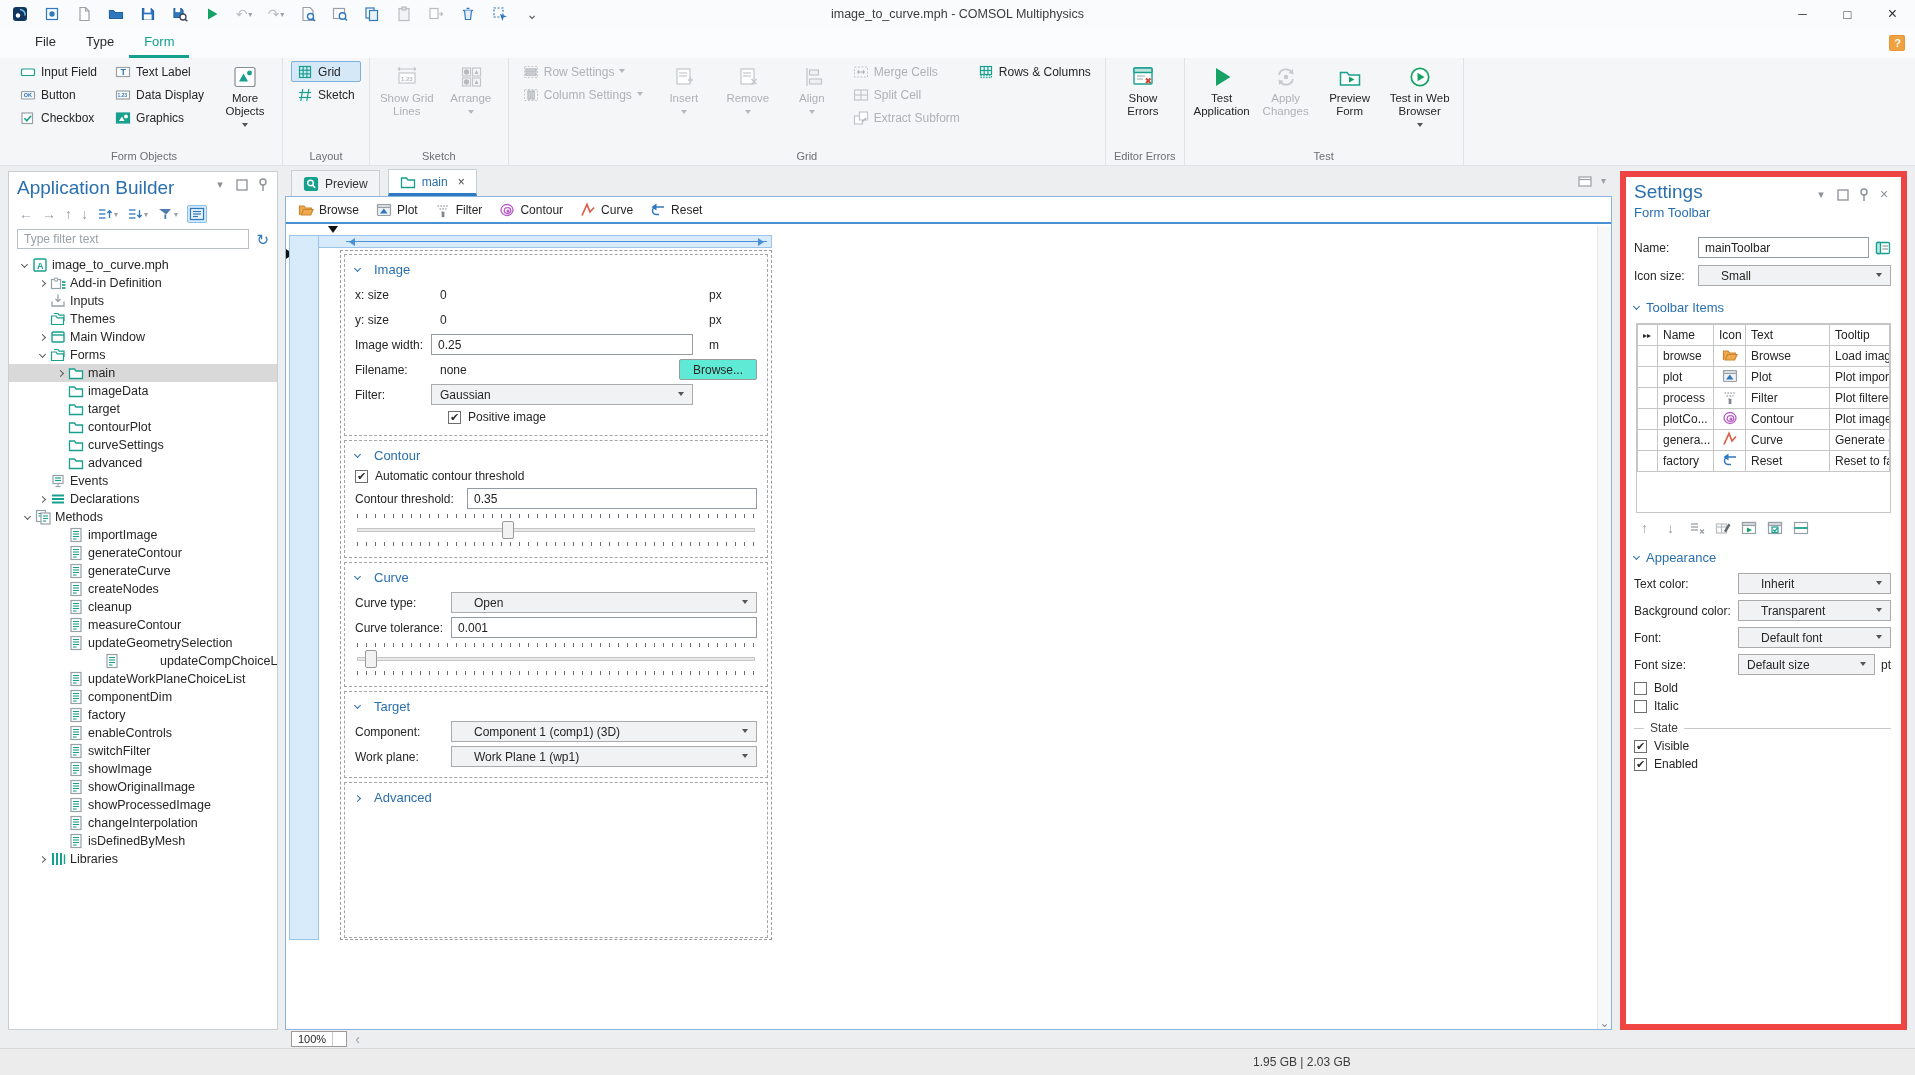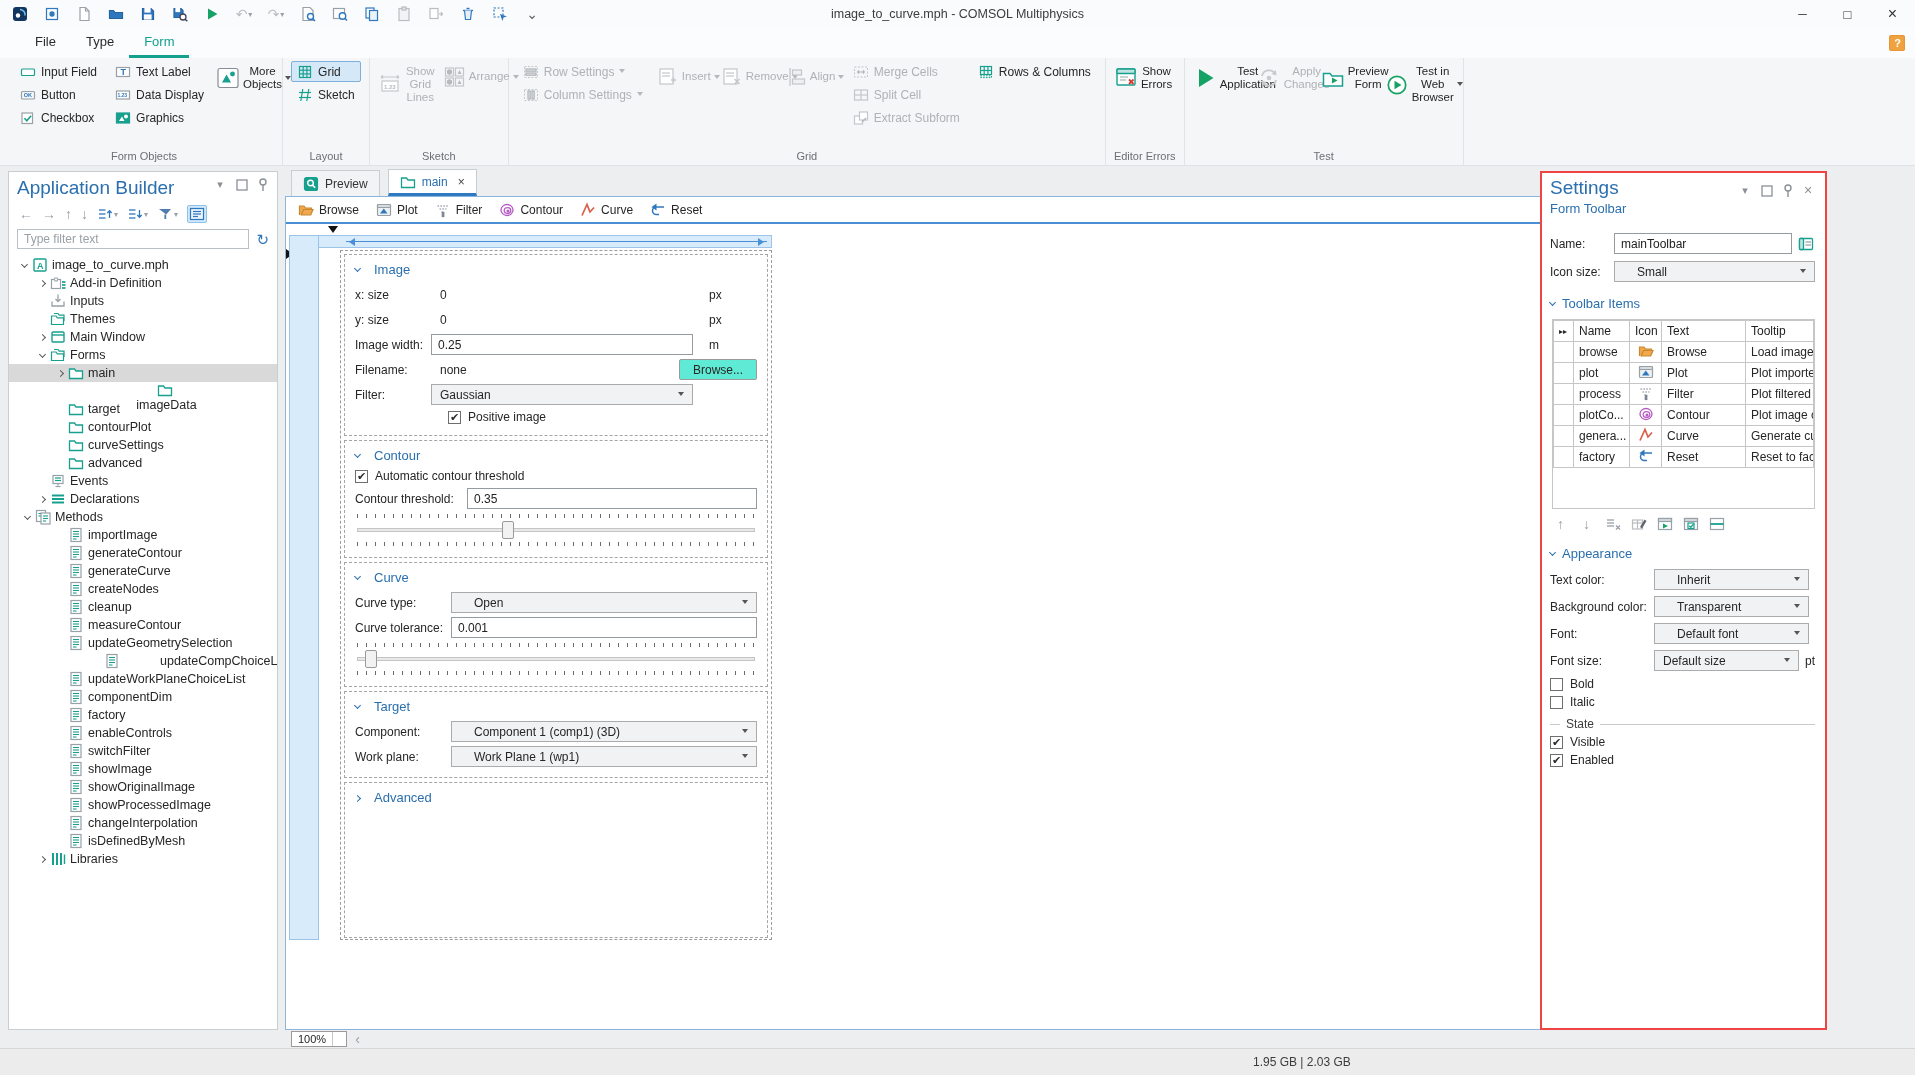--- a/index.html
+++ b/index.html
@@ -22,21 +22,21 @@
 #helpbtn{position:absolute;right:8px;top:5px;width:20px;height:20px}
 
 #ribbon{position:absolute;left:0;top:58px;right:0;height:108px;background:#f5f6f7;border-bottom:1px solid #dfe2e5;display:flex;padding-left:6px}
 .rgroup{display:flex;flex-direction:column;padding:3px 8px 0;border-right:1px solid #e1e4e7}
 .rg-body{flex:1;display:flex;gap:6px;align-items:flex-start}
 .rg-label{height:19px;display:flex;align-items:center;justify-content:center;font-size:11px;color:#6a6f74}
 .colstack{display:flex;flex-direction:column;gap:2px}
 .sb{display:flex;align-items:center;gap:5px;height:21px;padding:1px 5px;border-radius:2px;white-space:nowrap;border:1px solid transparent}
 .sb.active{background:#d5e8f8;border-color:#7fb0dc}
 .sb.dis{color:#aeb2b6}
-.bb{width:58px;display:flex;flex-direction:row;align-items:center;text-align:center;font-size:11.5px;line-height:1.15;padding-top:4px;gap:3px}
+.bb{width:58px;display:flex;flex-direction:column;align-items:center;text-align:center;font-size:11.5px;line-height:1.15;padding-top:4px;gap:3px}
 .bb.dis{color:#aeb2b6}
 .bb .bl{white-space:normal}
 .dda{width:0;height:0;border:3.5px solid transparent;border-top:4.5px solid #555;margin-top:2px}
 .dis .dda{border-top-color:#b4b8bc}
 
 #leftpanel{position:absolute;left:8px;top:171px;width:270px;height:859px;background:#fff;border:1px solid #c9ced3;display:flex;flex-direction:column}
 .phead{display:flex;align-items:flex-start;padding:5px 8px 2px}
 .phead h1{font-size:19px;font-weight:normal;color:#2a6fae;flex:1}
 .picons{display:flex;gap:7px}
 .picons .ic{width:14px;height:14px;color:#8a9097}
@@ -97,21 +97,21 @@
 .slider{position:relative;height:36px;margin:2px 0}
 .slider .tk{position:absolute;left:2px;right:2px;height:4px;background:repeating-linear-gradient(90deg,#6a6a6a 0 1px,transparent 1px 9px)}
 .slider .tk.top{top:2px}.slider .tk.bot{bottom:2px}
 .slider .track{position:absolute;left:2px;right:2px;top:16px;height:4px;background:#e9e9e9;border:1px solid #c5c5c5}
 .slider .thumb{position:absolute;top:9px;width:12px;height:18px;background:#f2f2f2;border:1px solid #9a9a9a;border-radius:2px}
 #zoomrow{position:absolute;left:0;bottom:0;width:1327px;height:18px;display:flex;align-items:center;gap:8px}
 #zoomctl{display:flex;align-items:center;height:16px;border:1px solid #9a9a9a;background:#fff;margin-left:6px}
 #zoomctl .zv{padding:0 6px;font-size:11px}
 #zoomctl .za{width:14px;height:100%;border-left:1px solid #c9c9c9;display:flex;align-items:center;justify-content:center}
 
-#rightpanel{position:absolute;left:1540px;top:171px;width:287px;height:859px;background:#fff;border:2px solid #ef4444;padding:4px 10px 0 8px;overflow:hidden}
+#rightpanel{position:absolute;left:1620px;top:171px;width:287px;height:859px;background:#fff;border:6px solid #ef4444;padding:4px 10px 0 8px;overflow:hidden}
 #rightpanel h1{font-size:19px;font-weight:normal;color:#2a6fae}
 #settingshead{display:flex;align-items:flex-start}
 #settingshead .picons{margin-top:6px}
 .subtitle{color:#2a6fae;font-size:13px;margin:2px 0 10px}
 .srow{display:flex;align-items:center;margin:7px 0}
 .srow .sl{flex:none}
 .nl{width:64px}
 .namebox{width:178px}
 .iconszdd{flex:1}
 .sech2{color:#2a6fae;font-size:13px;display:flex;gap:7px;align-items:center;margin:14px 0 8px;font-weight:normal}
@@ -732,21 +732,21 @@
         <span class="texp">
           <span class="chev"></span>
         </span>
         <span class="tic ic">
           <svg width="16" height="16" viewBox="0 0 16 16">
             <path d="M1.5 13.5 v-9.5 h5 l1.5 2 h6.5 v7.5 z" stroke="#18a08e" fill="#fff" stroke-width="1.3"></path>
           </svg>
         </span>
         <span class="tlab">main</span>
       </div>
-      <div class="trow" style="padding-left: 44px; flex-direction: column;">
+      <div class="trow" style="padding-left: 44px;">
         <span class="texp"></span>
         <span class="tic ic">
           <svg width="16" height="16" viewBox="0 0 16 16">
             <path d="M1.5 13.5 v-9.5 h5 l1.5 2 h6.5 v7.5 z" stroke="#18a08e" fill="#fff" stroke-width="1.3"></path>
           </svg>
         </span>
         <span class="tlab">imageData</span>
       </div>
       <div class="trow" style="padding-left: 44px;">
         <span class="texp"></span>

